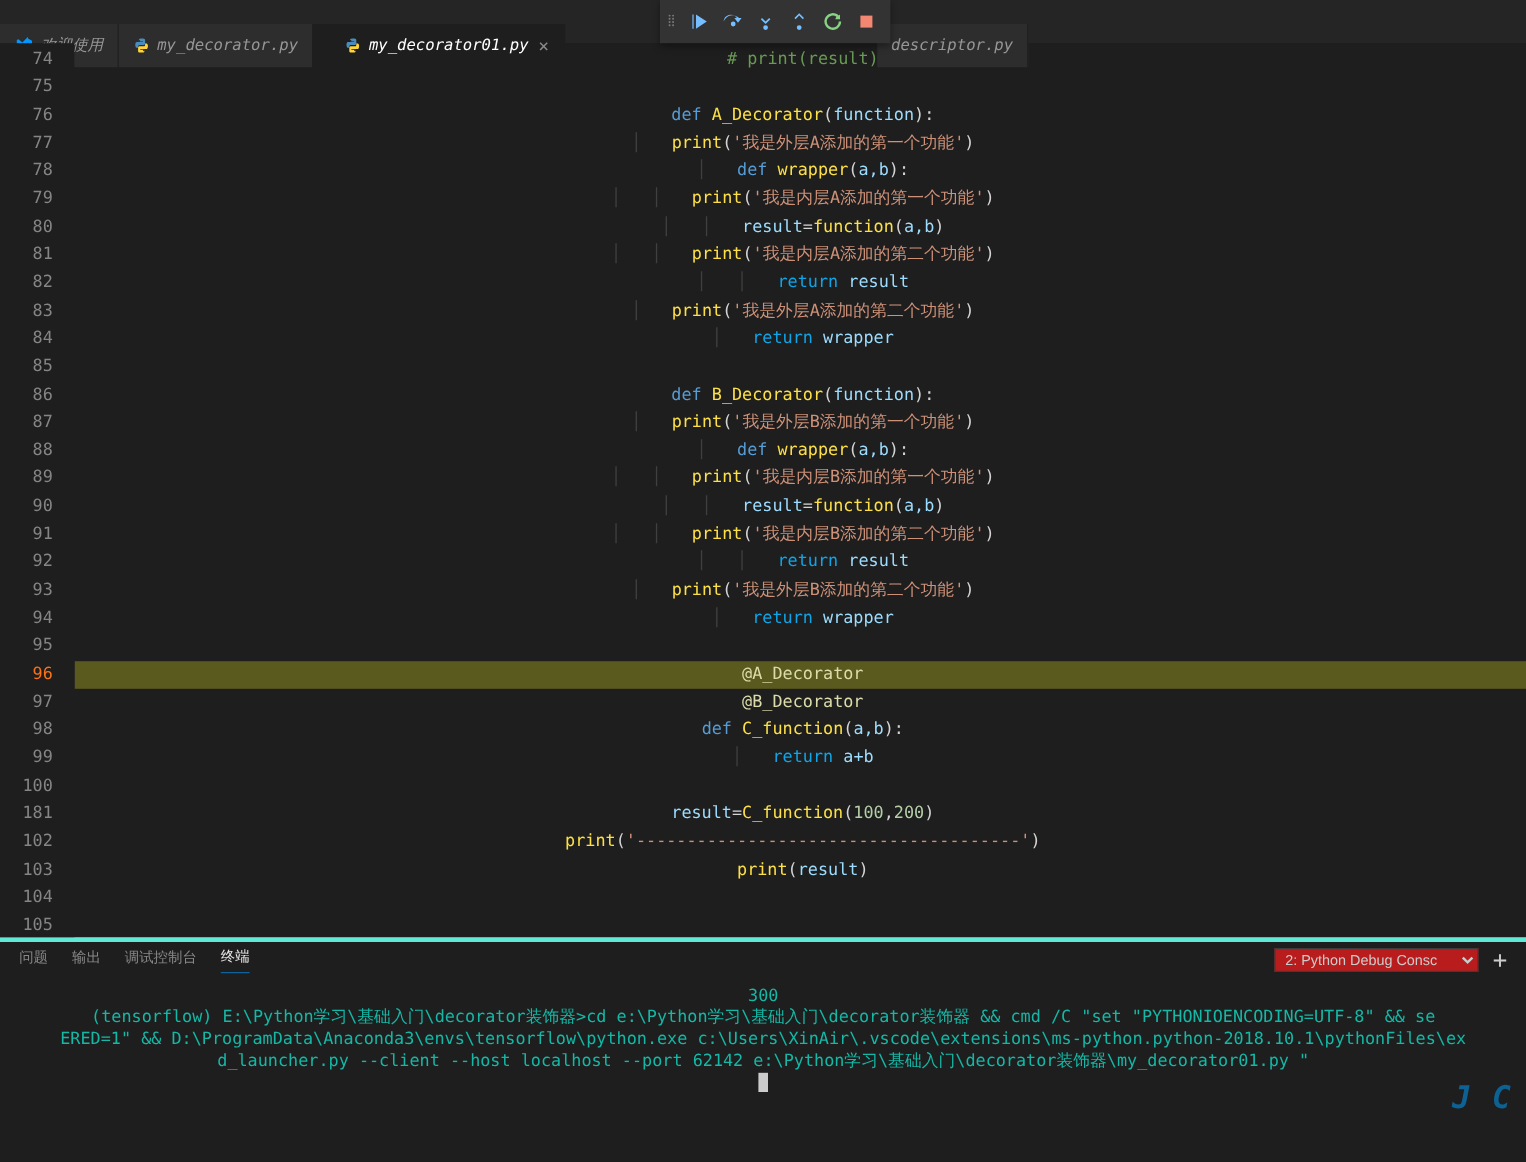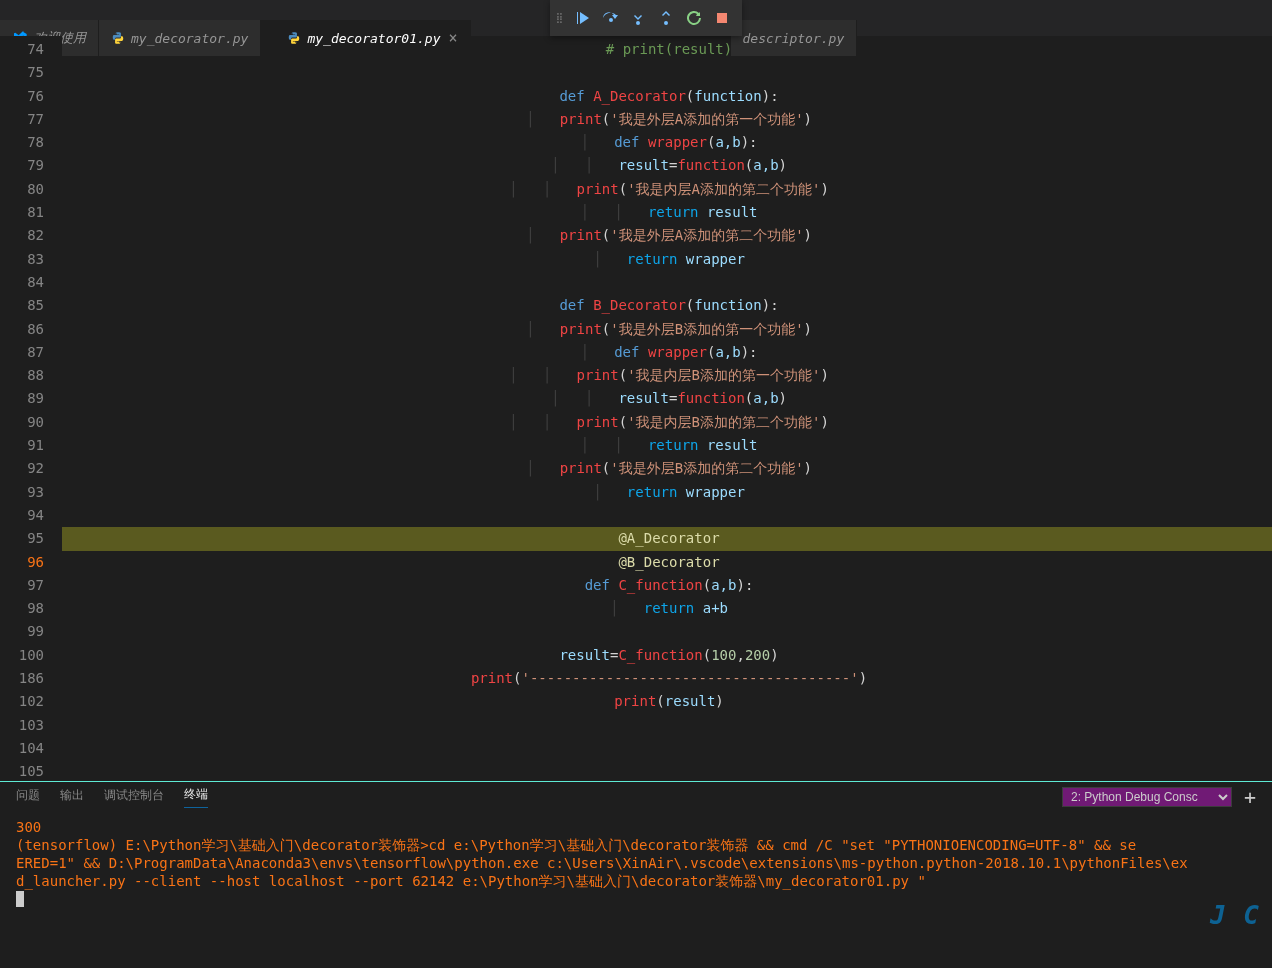--- a/index.html
+++ b/index.html
@@ -19,36 +19,36 @@
 .editor { display:flex; height:745px; background:#1e1e1e; }
 .gutter { width:62px; background:#1e1e1e; text-align:right; color:#858585; padding-right:18px; font-size:14px; line-height:23.3px; padding-top:2px; position:relative; }
 .gutter .line-no { height:23.3px; }
 .gutter .line-no.exec { color:#f97316; position:relative; }
 .gutter .line-no.exec::before { content:''; position:absolute; left:-60px; top:4px; width:0; height:0; border-top:7px solid transparent; border-bottom:7px solid transparent; border-left:10px solid #ffcc00; }
 .code { flex:1; padding-top:2px; overflow:hidden; }
 .line { height:23.3px; line-height:23.3px; white-space:pre; padding-left:4px;text-align:center; }
 .line.hl { background:#5a5a1f; }
 .k { color:#569cd6; }
 .kr { color:#0ea5e9; }
-.fn { color:#ef4444; }
+.fn { color:#fde047; }
 .v { color:#9cdcfe; }
 .s { color:#ce9178; }
 .n { color:#b5cea8; }
 .p { color:#d4d4d4; }
 .dec { color:#dcdcaa; }
 .cm { color:#6a9955; }
 .guide { color:#404040; }
-.panel { height:187px; background:#1e1e1e; border-top:1px solid #5eead4; }
+.panel { height:187px; background:#1e1e1e; border-top:4px solid #5eead4; }
 .panel-tabs { display:flex; align-items:center; height:30px; padding:0 16px; color:#888; font-size:12px; }
 .panel-tab { margin-right:20px; cursor:pointer; padding-bottom:4px; }
 .panel-tab.active { color:#e7e7e7; border-bottom:1px solid #0e639c; }
 .panel-right { margin-left:auto; display:flex; align-items:center; }
-.term-select { background:#701a75; color:#ccc; border:1px solid #3c3c3c; font-size:12px; padding:1px 4px; width:170px; }
+.term-select { background:#b91c1c; color:#ccc; border:1px solid #3c3c3c; font-size:12px; padding:1px 4px; width:170px; }
 .plus-btn { margin-left:12px; color:#ccc; font-size:20px; cursor:pointer; }
-.terminal { padding:6px 16px; color:#f97316; font-size:14px; line-height:18px; font-family:Consolas,'Microsoft YaHei',monospace; overflow:hidden; }
+.terminal { padding:6px 16px; color:#14b8a6; font-size:14px; line-height:18px; font-family:Consolas,'Microsoft YaHei',monospace; overflow:hidden;text-align:center; }
 .cursor-blk { display:inline-block; width:8px; height:16px; background:#ccc; vertical-align:text-bottom; }
 .watermark { position:absolute; right:12px; bottom:38px; color:#0b6ea8; font-size:26px; font-weight:bold; opacity:0.85; font-style:italic; letter-spacing:1px; }
 </style>
 </head>
 <body>
 
 <div class="tabs-bar">
   <div class="tab">
     <span class="tab-icon vscode-icon">
       <svg viewBox="0 0 24 24">
@@ -137,32 +137,33 @@
     <div class="line-no">91</div>
     <div class="line-no">92</div>
     <div class="line-no">93</div>
     <div class="line-no">94</div>
     <div class="line-no">95</div>
     <div class="line-no exec">96</div>
     <div class="line-no">97</div>
     <div class="line-no">98</div>
     <div class="line-no">99</div>
     <div class="line-no">100</div>
-    <div class="line-no">186</div>
+    <div class="line-no">181</div>
     <div class="line-no">102</div>
     <div class="line-no">103</div>
     <div class="line-no">104</div>
     <div class="line-no">105</div>
   </div>
   <div class="code">
 <div class="line"><span class="cm"># print(result)</span></div>
 <div class="line"></div>
 <div class="line"><span class="k">def</span> <span class="fn">A_Decorator</span><span class="p">(</span><span class="v">function</span><span class="p">):</span></div>
 <div class="line"><span class="guide">│   </span><span class="fn">print</span><span class="p">(</span><span class="s">'我是外层A添加的第一个功能'</span><span class="p">)</span></div>
 <div class="line"><span class="guide">│   </span><span class="k">def</span> <span class="fn">wrapper</span><span class="p">(</span><span class="v">a,b</span><span class="p">):</span></div>
+<div class="line"><span class="guide">│   │   </span><span class="fn">print</span><span class="p">(</span><span class="s">'我是内层A添加的第一个功能'</span><span class="p">)</span></div>
 <div class="line"><span class="guide">│   │   </span><span class="v">result</span><span class="p">=</span><span class="fn">function</span><span class="p">(</span><span class="v">a,b</span><span class="p">)</span></div>
 <div class="line"><span class="guide">│   │   </span><span class="fn">print</span><span class="p">(</span><span class="s">'我是内层A添加的第二个功能'</span><span class="p">)</span></div>
 <div class="line"><span class="guide">│   │   </span><span class="kr">return</span> <span class="v">result</span></div>
 <div class="line"><span class="guide">│   </span><span class="fn">print</span><span class="p">(</span><span class="s">'我是外层A添加的第二个功能'</span><span class="p">)</span></div>
 <div class="line"><span class="guide">│   </span><span class="kr">return</span> <span class="v">wrapper</span></div>
 <div class="line"></div>
 <div class="line"><span class="k">def</span> <span class="fn">B_Decorator</span><span class="p">(</span><span class="v">function</span><span class="p">):</span></div>
 <div class="line"><span class="guide">│   </span><span class="fn">print</span><span class="p">(</span><span class="s">'我是外层B添加的第一个功能'</span><span class="p">)</span></div>
 <div class="line"><span class="guide">│   </span><span class="k">def</span> <span class="fn">wrapper</span><span class="p">(</span><span class="v">a,b</span><span class="p">):</span></div>
 <div class="line"><span class="guide">│   │   </span><span class="fn">print</span><span class="p">(</span><span class="s">'我是内层B添加的第一个功能'</span><span class="p">)</span></div>

